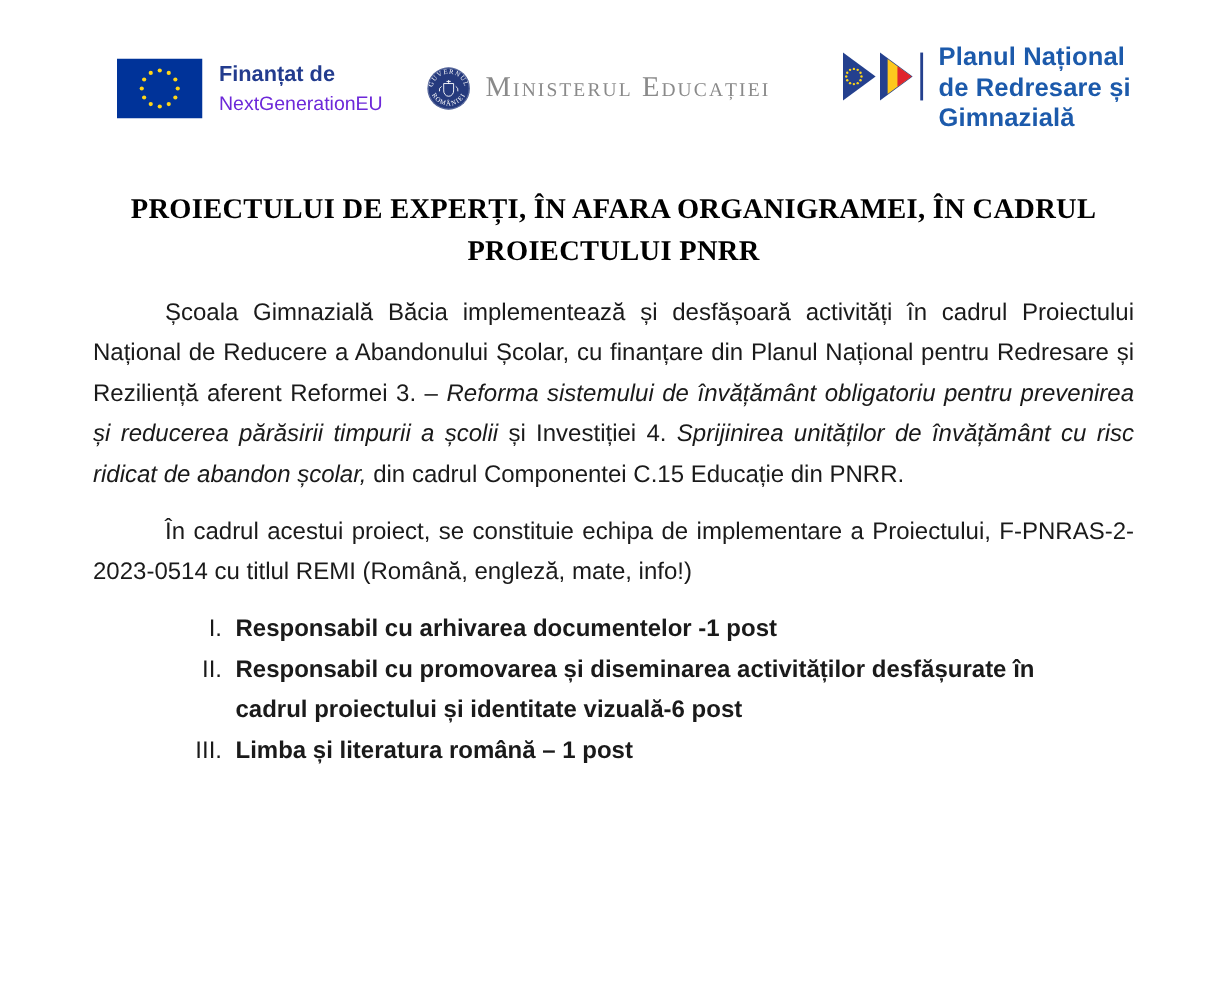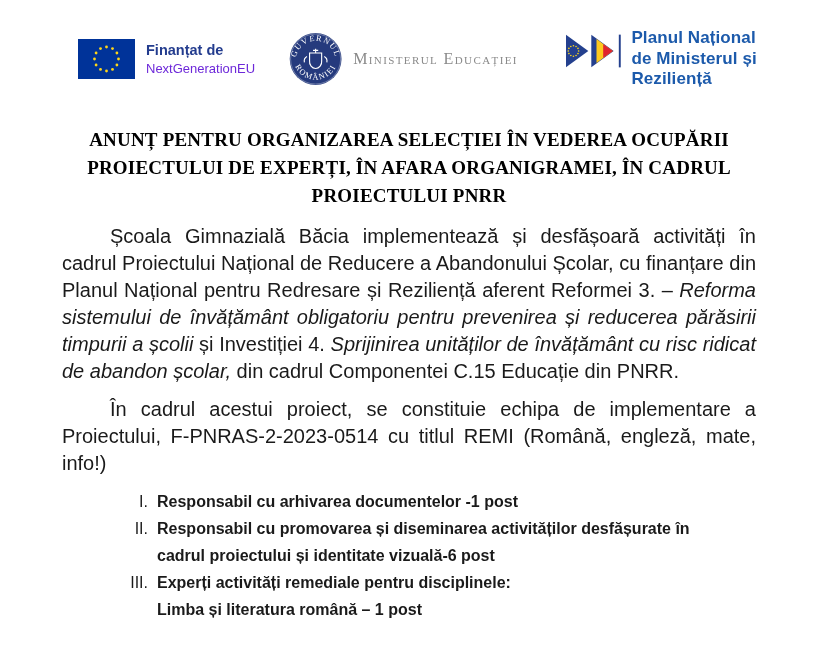--- a/index.html
+++ b/index.html
@@ -15,33 +15,33 @@
     gap:16px;
   }
   .eu-logo{display:flex;align-items:center;gap:11px;width:242px;}
   .eu-text{line-height:1.18;}
   .eu-text .funded{font-weight:bold;color:#233c8e;font-size:14.5px;}
   .eu-text .program{color:#6d28d9;font-size:13px;margin-top:2px;}
   .gov-logo{display:flex;align-items:center;gap:10px;width:230px;margin-left:12px;}
   .ministry{
     font-family:"Liberation Serif","DejaVu Serif",serif;
     font-variant:small-caps;letter-spacing:1.4px;
-    color:#8a8a8a;font-size:16px;white-space:nowrap;
+    color:#8a8a8a;font-size:19px;white-space:nowrap;
   }
   .pnrr-logo{display:flex;gap:9px;margin-left:32px;}
   .pnrr-text{font-weight:bold;color:#1c5aab;font-size:17px;line-height:1.22;letter-spacing:.1px;}
   
   .doc-title{
     margin:36px 60px 0 60px;text-align:center;
     font-family:"Liberation Serif","DejaVu Serif",serif;
     font-weight:bold;color:#000;font-size:19px;line-height:28px;
     letter-spacing:.2px;
   }
   
-  .body-text{margin:13px 62px 0 62px;font-size:20px;line-height:27px;}
+  .body-text{margin:13px 62px 0 62px;font-size:16px;line-height:27px;}
   .para{text-align:justify;text-indent:48px;margin:0 0 11px 0;}
   .ital{font-style:italic;}
   
   .pos-list{margin:2px 62px 0 114px;font-size:16px;line-height:27px;}
   .list-row{display:flex;align-items:flex-start;}
   .list-num{width:34px;flex-shrink:0;text-align:right;padding-right:9px;}
   .list-text{flex:1;max-width:562px;font-weight:bold;}
   .sub-line{display:block;}
 </style>
 </head>
@@ -115,27 +115,26 @@
           <circle cx="13.5" cy="16.9" r="1.1"></circle>
           <circle cx="16.1" cy="19.5" r="1.1"></circle>
         </g>
         <polygon points="34,1 64,23 34,45" fill="#24408e"></polygon>
         <polygon points="41,7 62.8,23 41,39" fill="#fdc81e"></polygon>
         <polygon points="50,13.5 63,23 50,32.5" fill="#e0242e"></polygon>
         <rect x="71" y="1" width="2.6" height="44" fill="#24408e"></rect>
       </svg>
       <div class="pnrr-text">
         <div>Planul Național</div>
-        <div>de Ministerul și Reziliență</div>
+        <div>de Redresare și Gimnazială</div>
       </div>
     </div>
   </div>
 
   <div class="doc-title">
-    <div>ANUNȚ PENTRU ORGANIZAREA SELECȚIEI ÎN VEDEREA OCUPĂRII</div>
     <div>PROIECTULUI DE EXPERȚI, ÎN AFARA ORGANIGRAMEI, ÎN CADRUL</div>
     <div>PROIECTULUI PNRR</div>
   </div>
 
   <div class="body-text">
 
     <p class="para"><span>Școala Gimnazială Băcia implementează și desfășoară activități în cadrul Proiectului Național de Reducere a Abandonului Școlar, cu finanțare din Planul Național pentru Redresare și Reziliență aferent Reformei 3. – </span><span class="ital">Reforma sistemului de învățământ obligatoriu pentru prevenirea și reducerea părăsirii timpurii a școlii</span><span> și Investiției 4. </span><span class="ital">Sprijinirea unităților de învățământ cu risc ridicat de abandon școlar,</span><span> din cadrul Componentei C.15 Educație din PNRR.</span></p>
 
     <p class="para">În cadrul acestui proiect, se constituie echipa de implementare a Proiectului, F-PNRAS-2-2023-0514 cu titlul REMI (Română, engleză, mate, info!)</p>
 
@@ -149,20 +148,19 @@
     </div>
 
     <div class="list-row">
       <div class="list-num">II.</div>
       <div class="list-text">Responsabil cu promovarea și diseminarea activităților desfășurate în cadrul proiectului și identitate vizuală-6 post</div>
     </div>
 
     <div class="list-row">
       <div class="list-num">III.</div>
       <div class="list-text">
-        <span class="sub-line">Experți activități remediale pentru disciplinele:</span>
         <span class="sub-line">Limba și literatura română – 1 post</span>
 
       </div>
     </div>
 
   </div>
 </div>
 
 </body></html>

